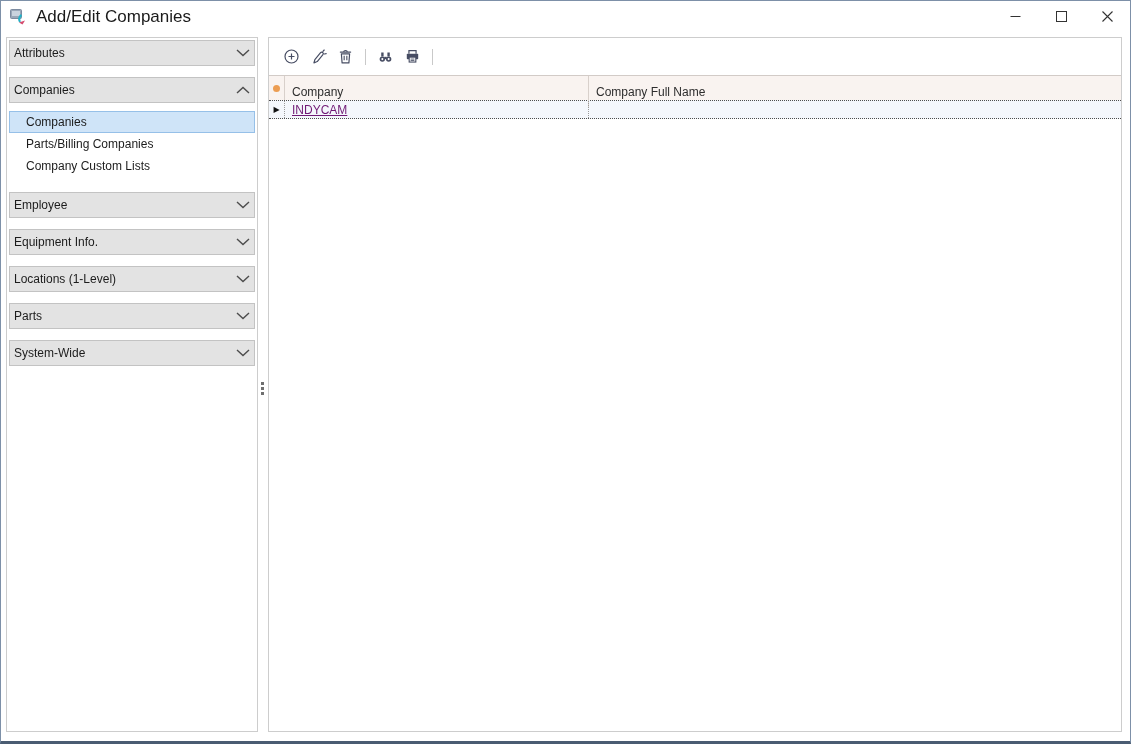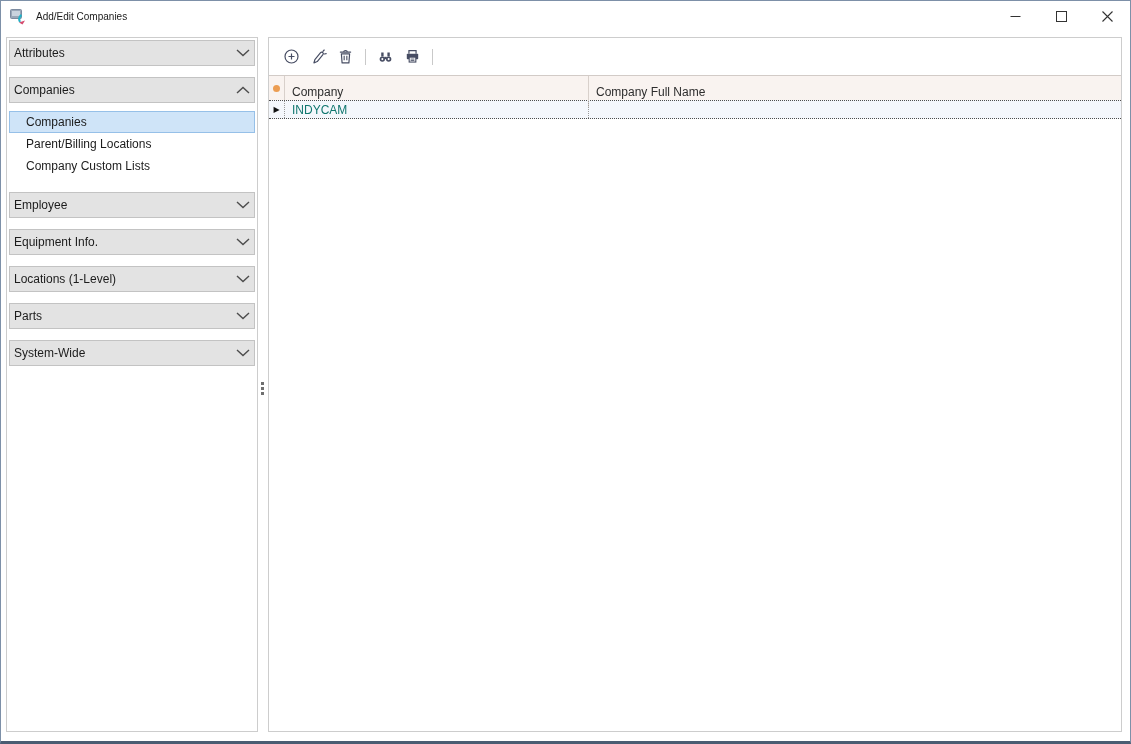--- a/index.html
+++ b/index.html
@@ -6,21 +6,21 @@
   body{font-family:"Liberation Sans",sans-serif;-webkit-font-smoothing:antialiased;}
   .window{
     position:relative;width:1131px;height:744px;box-sizing:border-box;background:#fff;
     border:1px solid var(--window-border,#7d90a8);
     border-bottom:3px solid var(--window-border-bottom,#4a5c72);
     overflow:hidden;
   }
   
   .titlebar{height:31px;display:flex;align-items:center;background:#fff;}
   .app-icon{width:20px;height:20px;margin-left:8px;display:flex;align-items:center;justify-content:center;}
-  .title{margin-left:7px;font-size:10px;color:#1a1a1a;}
+  .title{margin-left:7px;font-size:17px;color:#1a1a1a;}
   .win-controls{margin-left:auto;display:flex;height:31px;}
   .win-btn{width:46px;height:31px;display:flex;align-items:center;justify-content:center;background:none;border:none;padding:0;cursor:pointer;}
   .win-btn svg{display:block;}
   
   .sidebar{
     position:absolute;left:5px;top:36px;width:252px;bottom:9px;box-sizing:border-box;
     background:#fff;border:1px solid #cdcdcd;padding-top:2px;overflow:hidden;
   }
   .acc-header{
     height:26px;margin:0 2px 11px 2px;box-sizing:border-box;
@@ -62,21 +62,21 @@
   .orange-dot{width:7px;height:7px;border-radius:50%;background:var(--indicator-orange,#ec9d52);}
   .g-h{display:flex;align-items:center;padding:16px 7px;font-size:12px;color:#2e2e2e;box-sizing:border-box;cursor:pointer;}
   .g-h.c1{width:304px;border-right:1px solid #d8d0cb;}
   .g-h.c2{flex:1;}
   .g-row{
     display:flex;height:19px;box-sizing:border-box;
     background:var(--grid-row-bg,#f4f7fc);
     border-top:1px dotted #4d4d4d;border-bottom:1px dotted #4d4d4d;cursor:pointer;
   }
   .g-ind{width:16px;box-sizing:border-box;border-right:1px dotted #9a9a9a;display:flex;align-items:center;justify-content:center;font-size:8px;color:#111;}
-  .g-c{display:flex;align-items:center;padding:0 7px;font-size:12px;color:#0f766e;box-sizing:border-box;white-space:nowrap;overflow:hidden;}
+  .g-c{display:flex;align-items:center;padding:0 7px;font-size:12px;color:#701a75;box-sizing:border-box;white-space:nowrap;overflow:hidden;text-decoration:underline;}
   .g-c.c1{width:304px;border-right:1px dotted #9a9a9a;}
   .g-c.c2{flex:1;}
 </style>
 </head>
 <body>
 
 <div class="window">
 
   <div class="titlebar">
     <span class="app-icon">
@@ -121,21 +121,21 @@
     <div class="acc-header" style="margin-bottom:0;">
       <span>Companies</span>
       <span class="chev">
         <svg width="14" height="8" viewBox="0 0 14 8">
             <path d="M1 7l6-5.5L13 7" fill="none" stroke="#4d4d4d" stroke-width="1.4"></path>
           </svg>
       </span>
     </div>
     <div class="acc-body">
       <div class="sub-item selected">Companies</div>
-      <div class="sub-item">Parent/Billing Locations</div>
+      <div class="sub-item">Parts/Billing Companies</div>
       <div class="sub-item">Company Custom Lists</div>
     </div>
 
 
     <div class="acc-header">
       <span>Employee</span>
       <span class="chev">
         <svg width="14" height="8" viewBox="0 0 14 8">
             <path d="M1 1l6 5.5L13 1" fill="none" stroke="#4d4d4d" stroke-width="1.4"></path>
           </svg>

